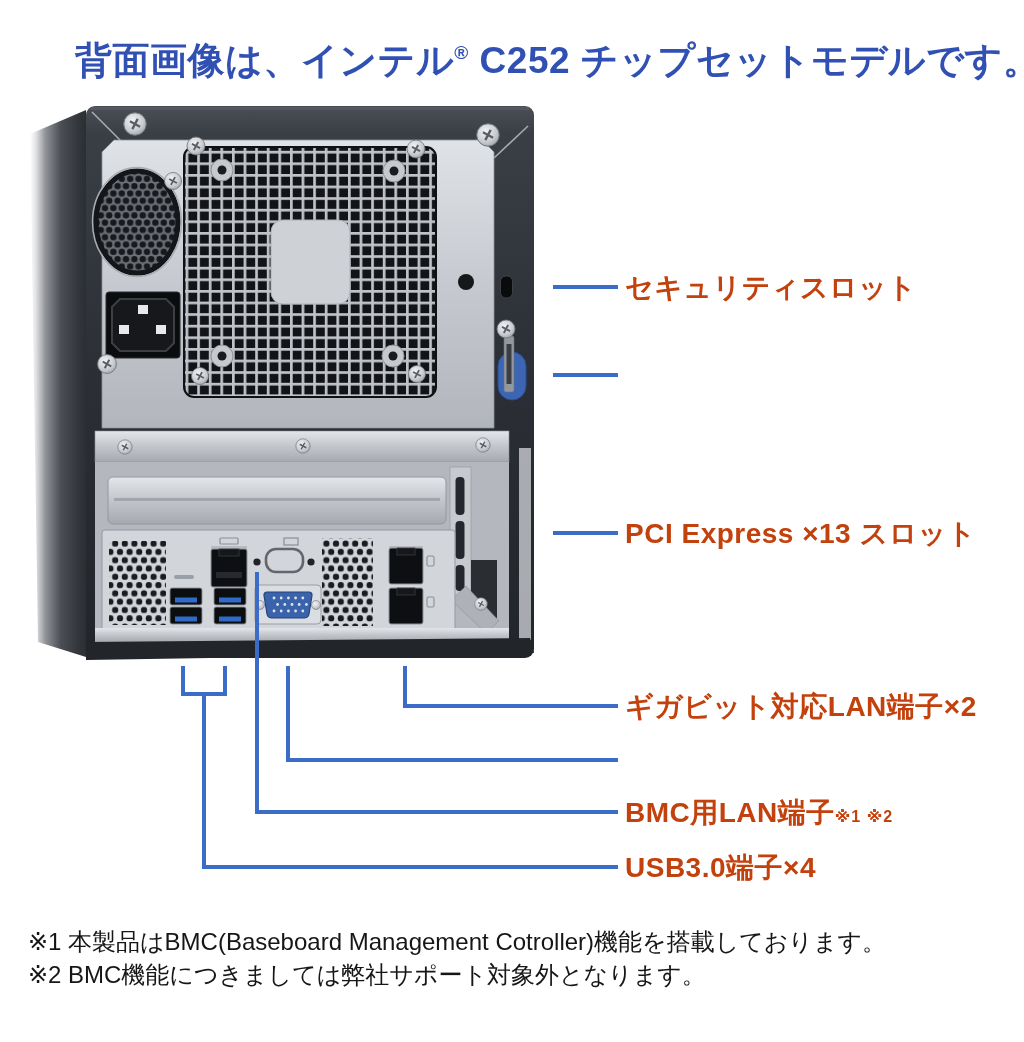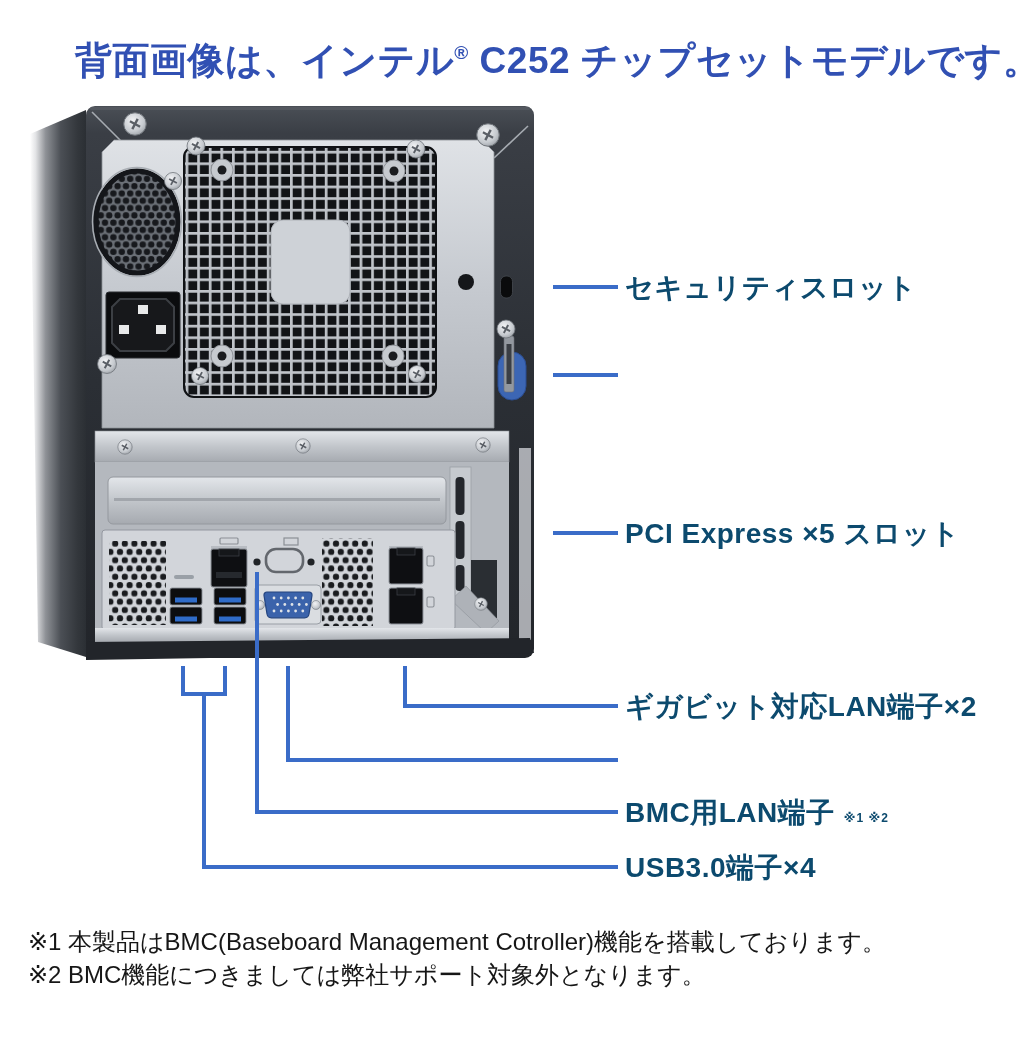--- a/index.html
+++ b/index.html
@@ -9,24 +9,24 @@
   }
   .abs{position:absolute;}
   
   #page-title{
     left:27px;top:36px;font-size:37px;font-weight:bold;color:#3150b3;
     letter-spacing:0.5px;white-space:nowrap;margin-left:48px;
   }
   #page-title .reg{font-size:19px;vertical-align:14px;}
   
   .callout{
-    left:625px;font-size:28px;font-weight:bold;color:#0c4a6e;
+    left:625px;font-size:28px;font-weight:bold;color:#c2410c;
     letter-spacing:0.5px;white-space:nowrap;line-height:34px;text-align:center;
   }
-  .callout .note-ref{font-size:12px;font-weight:bold;letter-spacing:1px;margin-left:9px;}
+  .callout .note-ref{font-size:16px;font-weight:bold;letter-spacing:1px;margin-left:0;}
   
   #footnotes{left:28px;top:925px;font-size:24px;line-height:33px;color:#161616;letter-spacing:0;}
   .note-row{display:flex;white-space:nowrap;}
   .note-row .marker{flex:none;width:40px;}
   .note-row.cont{padding-left:40px;}
   
   #device-svg{left:0;top:0;width:1024px;height:1042px;}
 </style>
 </head>
 <body>
@@ -260,21 +260,21 @@
       <path d="M183,666 V694 H225 V666"></path>
       <path d="M204,694 V867 H618"></path>
     </g>
   </svg>
 
   <div id="page-title" class="abs"><span>背面画像は、インテル</span><span class="reg">®</span><span> C252 チップセットモデルです。</span></div>
 
   <div class="abs callout" style="top:271px;">セキュリティスロット</div>
 
 
-  <div class="abs callout" style="top:517px;">PCI Express ×5 スロット</div>
+  <div class="abs callout" style="top:517px;">PCI Express ×13 スロット</div>
 
   <div class="abs callout" style="top:690px;">ギガビット対応LAN端子×2</div>
 
 
   <div class="abs callout" style="top:796px;"><span>BMC用LAN端子</span><span class="note-ref">※1 ※2</span></div>
 
   <div class="abs callout" style="top:851px;">USB3.0端子×4</div>
 
   <div id="footnotes" class="abs">
     <div class="note-row">

